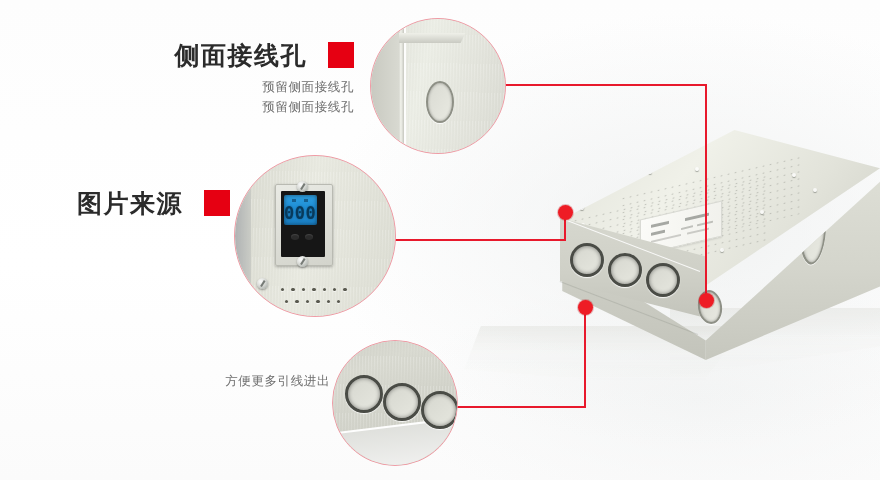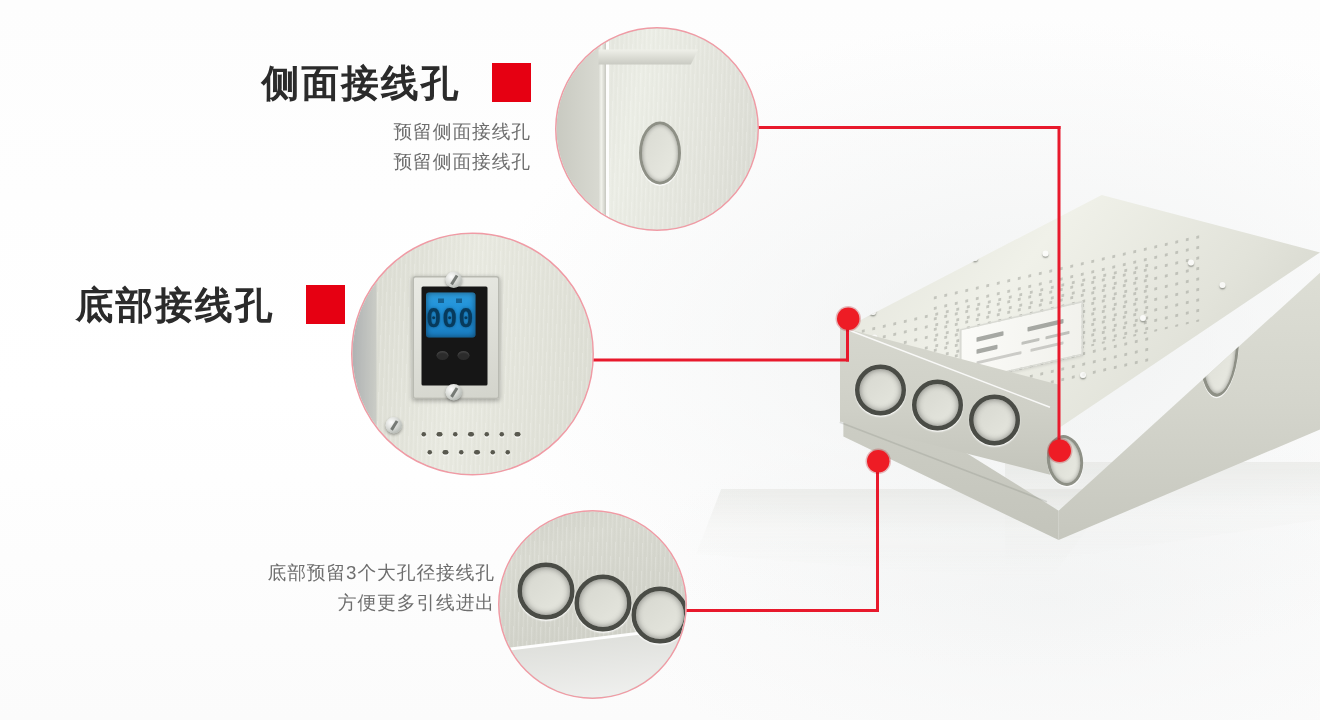--- a/index.html
+++ b/index.html
@@ -26,21 +26,21 @@
   .callout .head{
     display:flex;align-items:center;justify-content:flex-end;gap:21px;white-space:nowrap;
   }
   .callout .title{
     font-size:25px;font-weight:bold;color:#2b2b2b;letter-spacing:1.5px;line-height:1;
     font-family:"DejaVu Sans","Liberation Sans",sans-serif;
   }
   .callout .sq{width:26px;height:26px;background:#e60012;flex:0 0 auto;}
   .callout .sub{
     margin-top:10px;text-align:right;color:#6e6e6e;font-size:12.5px;line-height:1.62;
-    letter-spacing:.6px;font-family:Liberation Sans, sans-serif;
+    letter-spacing:.6px;font-family:Liberation Mono, monospace;
   }
   .callout .sub div{white-space:nowrap;}
 
   #callout-side{left:24px;top:42px;width:330px;}
   #callout-side .head{justify-content:flex-end;}
   #callout-meter{left:0px;top:190px;width:230px;}
   #callout-bottom{left:0px;top:362px;width:330px;}
 
   
   .line{position:absolute;background:#e8192c;}
@@ -336,26 +336,25 @@
       <span class="sq"></span>
     </div>
     <div class="sub">
       <div>预留侧面接线孔</div>
       <div>预留侧面接线孔</div>
     </div>
   </div>
 
   <div class="callout" id="callout-meter">
     <div class="head">
-      <span class="title">底部接线孔</span>
+      <span class="title">图片来源</span>
       <span class="sq"></span>
     </div>
   </div>
 
   <div class="callout" id="callout-bottom">
     <div class="sub">
-      <div>底部预留3个大孔径接线孔</div>
       <div>方便更多引线进出</div>
     </div>
   </div>
 
 
 </div>
 
 </body></html>

